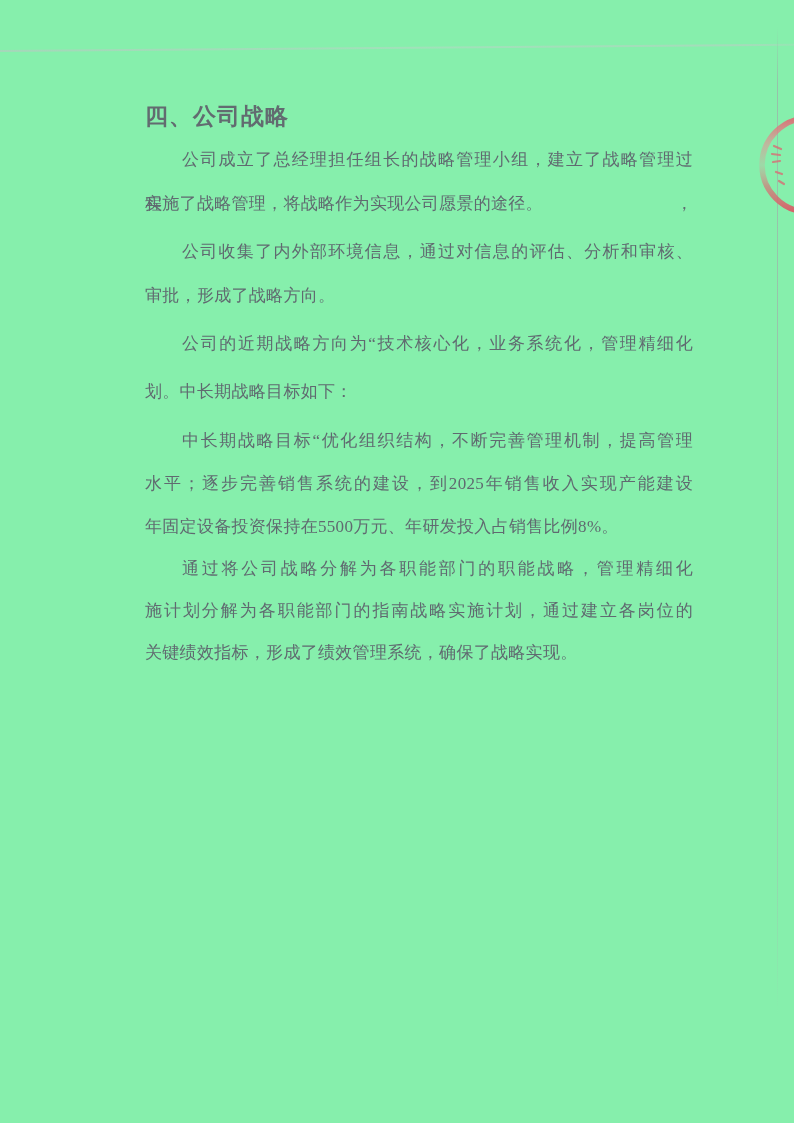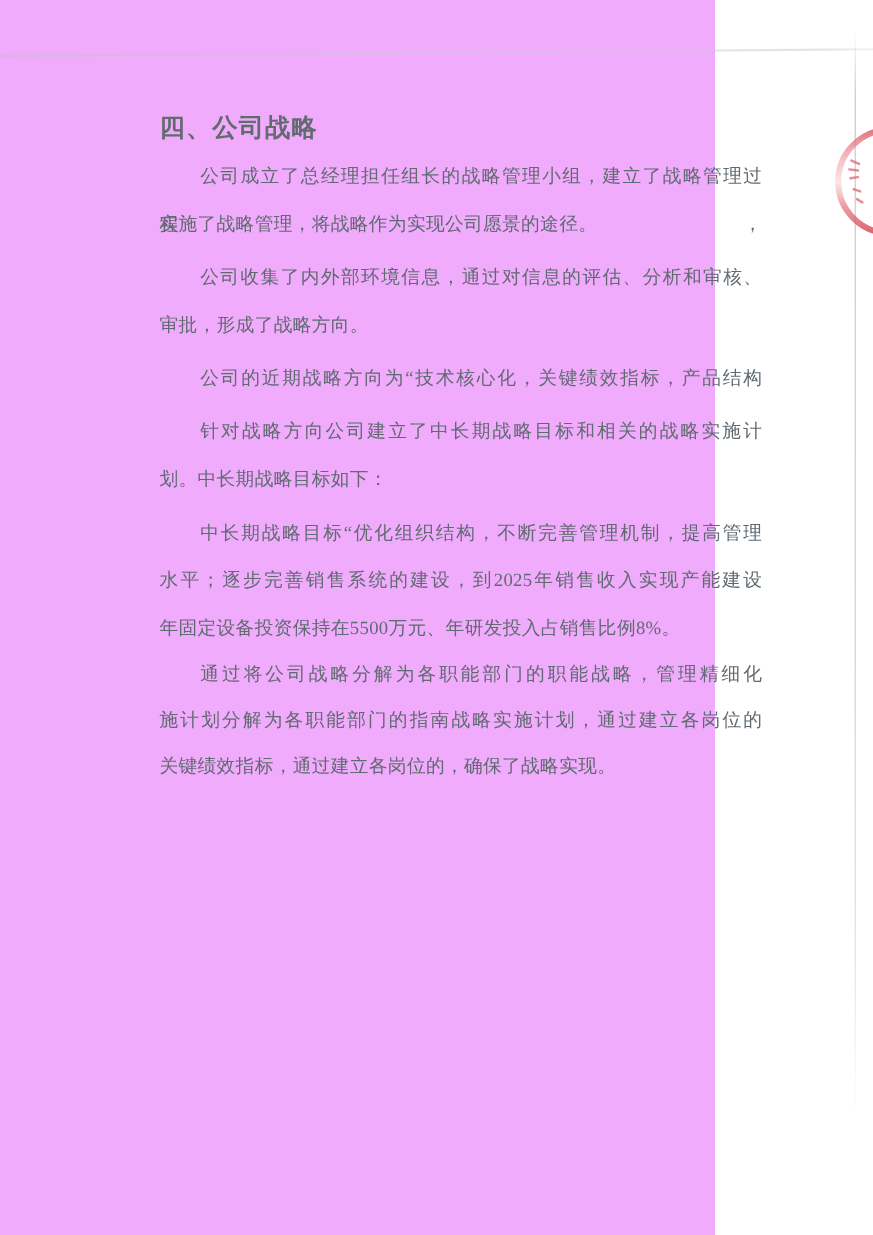--- a/index.html
+++ b/index.html
@@ -4,22 +4,22 @@
 <style>
   html,body{margin:0;padding:0;}
   body{
     width:794px;height:1123px;
     background:#ffffff;
     overflow:hidden;
     position:relative;
     font-family:"Liberation Serif","DejaVu Serif",serif;
   }
   .page{
-    position:absolute;left:0;top:0;width:650px;height:1123px;
-    background:#f0abfc;
+    position:absolute;left:0;top:0;width:794px;height:1123px;
+    background:#86efac;
   }
   
   .scan-hline{
     position:absolute;left:0;top:50px;width:810px;height:1.5px;
     background:linear-gradient(to right,
       rgba(190,196,196,.55), rgba(200,206,206,.4) 55%, rgba(195,200,200,.5) 92%, rgba(200,206,206,.15));
     transform:rotate(-0.45deg);
     transform-origin:left center;
   }
   
@@ -97,34 +97,33 @@
       <div class="ln j ind">公司成立了总经理担任组长的战略管理小组，建立了战略管理过程，</div>
       <div class="ln">实施了战略管理，将战略作为实现公司愿景的途径。</div>
     </div>
 
     <div class="para para-2">
       <div class="ln j ind">公司收集了内外部环境信息，通过对信息的评估、分析和审核、</div>
       <div class="ln">审批，形成了战略方向。</div>
     </div>
 
     <div class="para para-3">
-      <div class="ln j ind">公司的近期战略方向为“技术核心化，关键绩效指标，产品结构</div>
+      <div class="ln j ind">公司的近期战略方向为“技术核心化，业务系统化，管理精细化</div>
     </div>
 
     <div class="para para-4">
-      <div class="ln j ind">针对战略方向公司建立了中长期战略目标和相关的战略实施计</div>
       <div class="ln">划。中长期战略目标如下：</div>
     </div>
 
     <div class="para para-5">
       <div class="ln t5 j ind">中长期战略目标“优化组织结构，不断完善管理机制，提高管理</div>
       <div class="ln t5 j">水平；逐步完善销售系统的建设，到2025年销售收入实现产能建设</div>
       <div class="ln t5">年固定设备投资保持在5500万元、年研发投入占销售比例8%。</div>
     </div>
 
     <div class="para para-6">
       <div class="ln t6 j ind">通过将公司战略分解为各职能部门的职能战略，管理精细化</div>
       <div class="ln t6 j">施计划分解为各职能部门的指南战略实施计划，通过建立各岗位的</div>
-      <div class="ln t6">关键绩效指标，通过建立各岗位的，确保了战略实现。</div>
+      <div class="ln t6">关键绩效指标，形成了绩效管理系统，确保了战略实现。</div>
     </div>
   </div>
 
 </div>
 
 </body></html>

